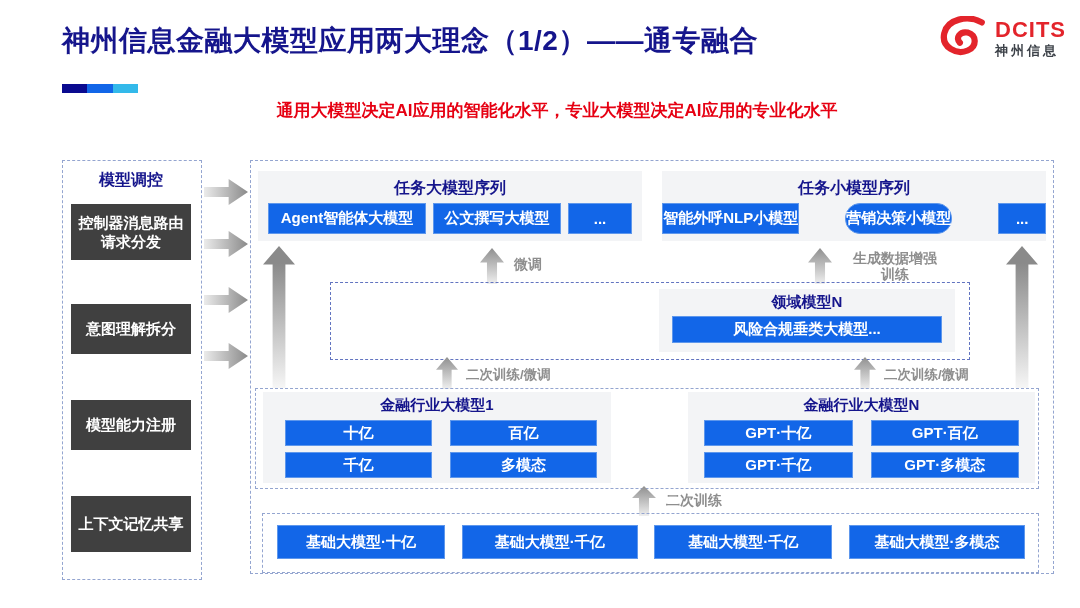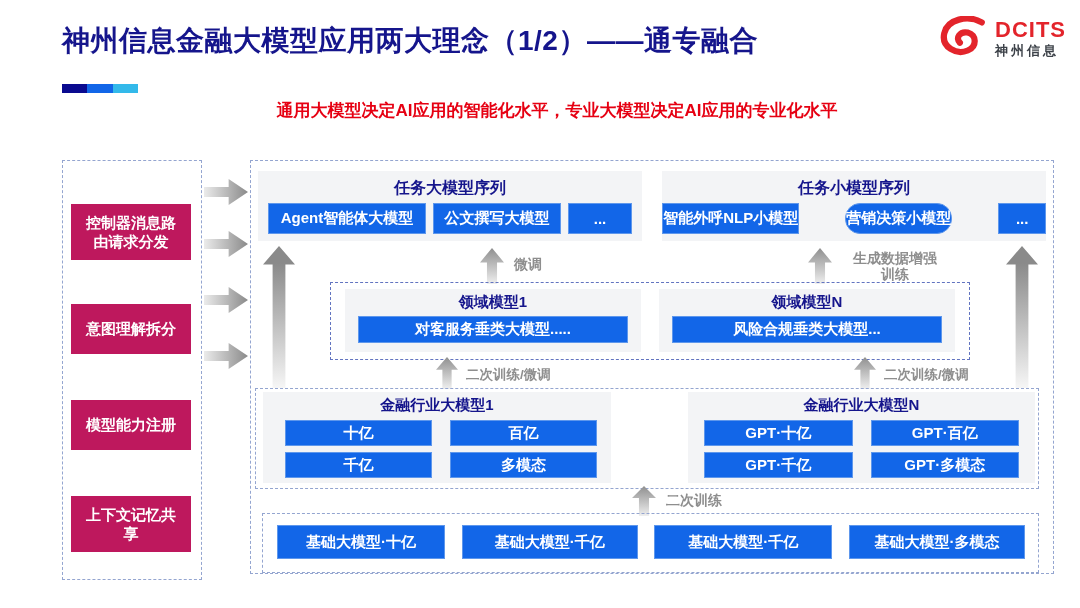--- a/index.html
+++ b/index.html
@@ -18,22 +18,22 @@
   .logo-brand{color:#E3242B;font-weight:800;font-size:22px;letter-spacing:1px;}
   .logo-company{color:#3C4148;font-weight:600;font-size:13px;letter-spacing:3px;margin-top:2px;}
 
   
   .dashed{border:1.5px dashed #94A5D0;}
   .dashed-inner{border:1px dashed #6274C0;}
 
   
   .sidebar{left:62px;top:160px;width:138px;height:418px;}
   .sidebar-title{left:62px;top:170px;width:138px;text-align:center;color:#15158C;font-weight:bold;font-size:16px;}
-  .side-box{left:9px;right:9px;background:#be185d;color:#fff;font-weight:600;font-size:15px;
-            display:flex;align-items:center;justify-content:center;text-align:center;line-height:1.3;padding:0 14px;box-sizing:border-box;}
+  .side-box{left:9px;right:9px;background:#404040;color:#fff;font-weight:600;font-size:15px;
+            display:flex;align-items:center;justify-content:center;text-align:center;line-height:1.3;padding:0 4px;box-sizing:border-box;}
 
   
   .panel{background:#F3F4F6;}
   .panel-title{text-align:center;color:#15158C;font-weight:bold;font-size:16px;padding-top:7px;}
   .panel-title.sm{font-size:15px;padding-top:4px;}
   .bbox{background:#1266E8;color:#fff;font-weight:600;font-size:15px;
         display:flex;align-items:center;justify-content:center;white-space:nowrap;
         border:1px solid #5E97EC;box-sizing:border-box;}
   .row{display:flex;justify-content:center;gap:7px;}
 
@@ -66,20 +66,21 @@
       <path d="M56 8 C38 -2 12 4 8 22 C4 40 24 50 38 44 C50 39 50 24 38 21 C28 19 22 28 28 34" fill="none" stroke="#E3242B" stroke-width="8" stroke-linecap="round"></path>
     </svg>
     <div class="logo-text">
       <span class="logo-brand">DCITS</span>
       <span class="logo-company">神州信息</span>
     </div>
   </div>
   <div class="abs subtitle">通用大模型决定AI应用的智能化水平，专业大模型决定AI应用的专业化水平</div>
 
   <div class="abs dashed sidebar"></div>
+  <div class="abs sidebar-title">模型调控</div>
   <div class="abs side-box" style="left:71px;width:120px;top:204px;height:56px;">控制器消息路由请求分发</div>
   <div class="abs side-box" style="left:71px;width:120px;top:304px;height:50px;">意图理解拆分</div>
   <div class="abs side-box" style="left:71px;width:120px;top:496px;height:56px;">上下文记忆共享</div>
   <div class="abs side-box" style="left:71px;width:120px;top:400px;height:50px;">模型能力注册</div>
 
   <div class="abs arrow-right" style="left:204px;top:179px;"></div>
   <div class="abs arrow-right" style="left:204px;top:231px;"></div>
   <div class="abs arrow-right" style="left:204px;top:287px;"></div>
   <div class="abs arrow-right" style="left:204px;top:343px;"></div>
 
@@ -109,24 +110,20 @@
   <div class="abs arrow-up" style="left:480px;top:248px;width:24px;height:36px;"></div>
   <div class="abs arrow-label" style="left:514px;top:256px;">微调</div>
 
   <div class="abs arrow-up" style="left:808px;top:248px;width:24px;height:36px;"></div>
   <div class="abs arrow-label" style="left:840px;top:250px;width:110px;text-align:center;line-height:1.15;">
     <div>生成数据增强</div>
     <div>训练</div>
   </div>
 
   <div class="abs dashed-inner" style="left:330px;top:282px;width:638px;height:76px;">
-    <div class="abs panel" style="left:14px;top:6px;width:296px;height:63px;">
-      <div class="panel-title sm">领域模型1</div>
-      <div class="bbox" style="width:270px;height:27px;margin:4px auto 0;">对客服务垂类大模型.....</div>
-    </div>
     <div class="abs panel" style="left:328px;top:6px;width:296px;height:63px;">
       <div class="panel-title sm">领域模型N</div>
       <div class="bbox" style="width:270px;height:27px;margin:4px auto 0;">风险合规垂类大模型...</div>
     </div>
   </div>
 
   <div class="abs arrow-up" style="left:436px;top:357px;width:22px;height:32px;"></div>
   <div class="abs arrow-label sm" style="left:466px;top:366px;">二次训练/微调</div>
   <div class="abs arrow-up" style="left:854px;top:357px;width:22px;height:32px;"></div>
   <div class="abs arrow-label sm" style="left:884px;top:366px;">二次训练/微调</div>

